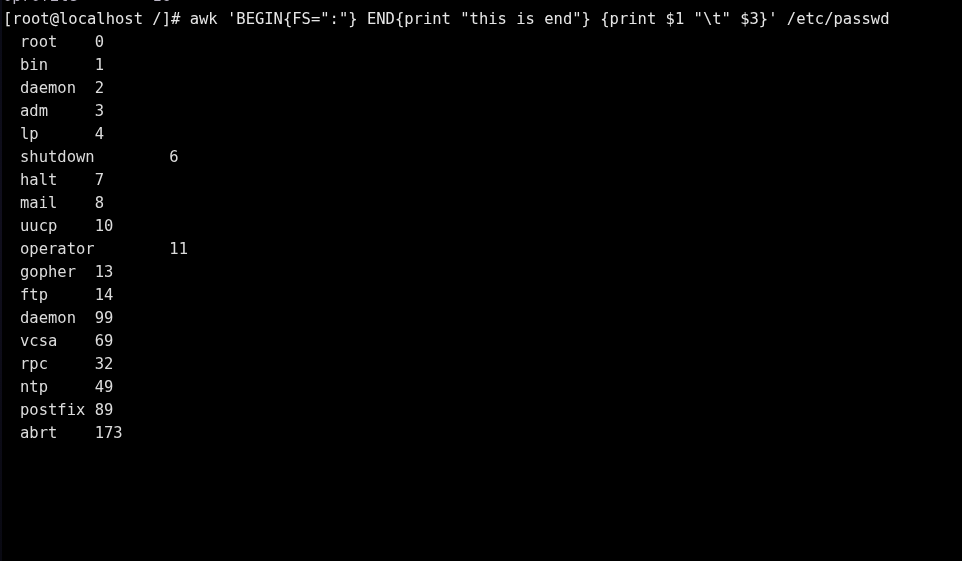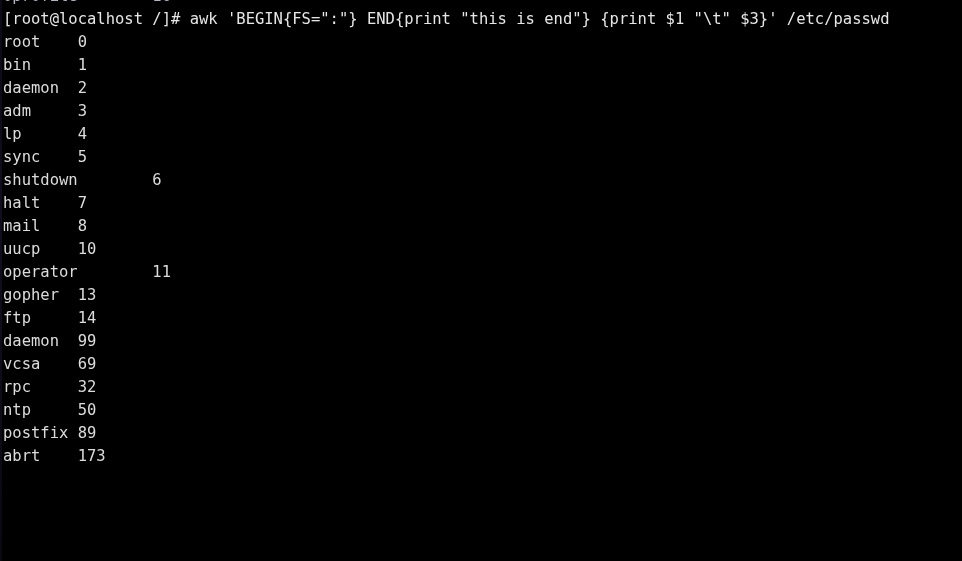--- a/index.html
+++ b/index.html
@@ -59,20 +59,21 @@
   }
 
   .prompt-line {
     color: #e6e6e6;
   }
 
   
   .name {
     display: inline-block;
     vertical-align: top;
+    padding-left: 17px;
   }
   .val {
     display: inline-block;
     vertical-align: top;
   }
 </style>
 </head>
 <body>
 
 <div id="terminal">
@@ -84,30 +85,29 @@
     <div class="line clipped-top" id="clipped-line">oprofile        16</div>
 
     <div class="line prompt-line">[root@localhost /]# awk 'BEGIN{FS=":"} END{print "this is end"} {print $1 "\t" $3}' /etc/passwd</div>
 
     <div id="output-rows">
         <div class="line"><span class="name">root    </span><span class="val">0</span></div>
         <div class="line"><span class="name">bin     </span><span class="val">1</span></div>
         <div class="line"><span class="name">daemon  </span><span class="val">2</span></div>
         <div class="line"><span class="name">adm     </span><span class="val">3</span></div>
         <div class="line"><span class="name">lp      </span><span class="val">4</span></div>
-        <div class="line"><span class="name">sync    </span><span class="val">5</span></div>
         <div class="line"><span class="name">shutdown        </span><span class="val">6</span></div>
         <div class="line"><span class="name">halt    </span><span class="val">7</span></div>
         <div class="line"><span class="name">mail    </span><span class="val">8</span></div>
         <div class="line"><span class="name">uucp    </span><span class="val">10</span></div>
         <div class="line"><span class="name">operator        </span><span class="val">11</span></div>
         <div class="line"><span class="name">gopher  </span><span class="val">13</span></div>
         <div class="line"><span class="name">ftp     </span><span class="val">14</span></div>
         <div class="line"><span class="name">daemon  </span><span class="val">99</span></div>
         <div class="line"><span class="name">vcsa    </span><span class="val">69</span></div>
         <div class="line"><span class="name">rpc     </span><span class="val">32</span></div>
-        <div class="line"><span class="name">ntp     </span><span class="val">50</span></div>
+        <div class="line"><span class="name">ntp     </span><span class="val">49</span></div>
         <div class="line"><span class="name">postfix </span><span class="val">89</span></div>
         <div class="line"><span class="name">abrt    </span><span class="val">173</span></div>
       </div>
 
   </div>
 </div>
 
 </body></html>

